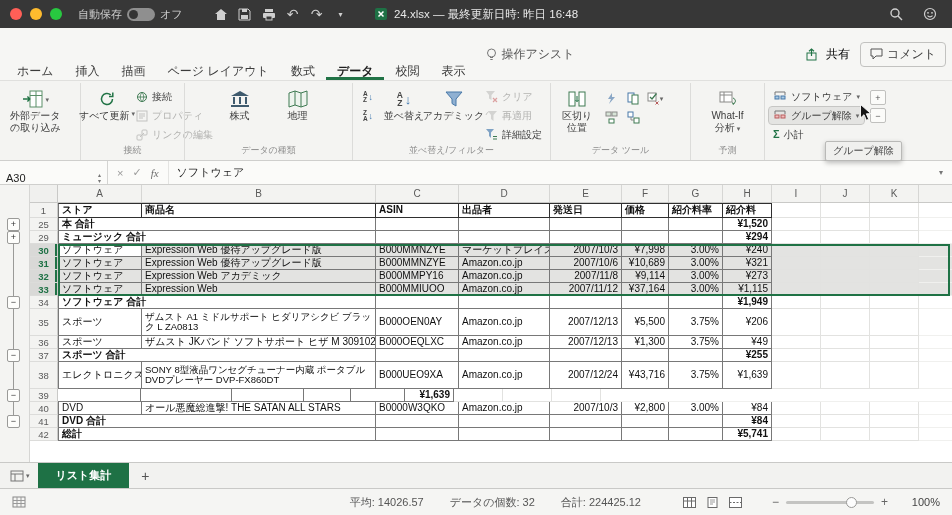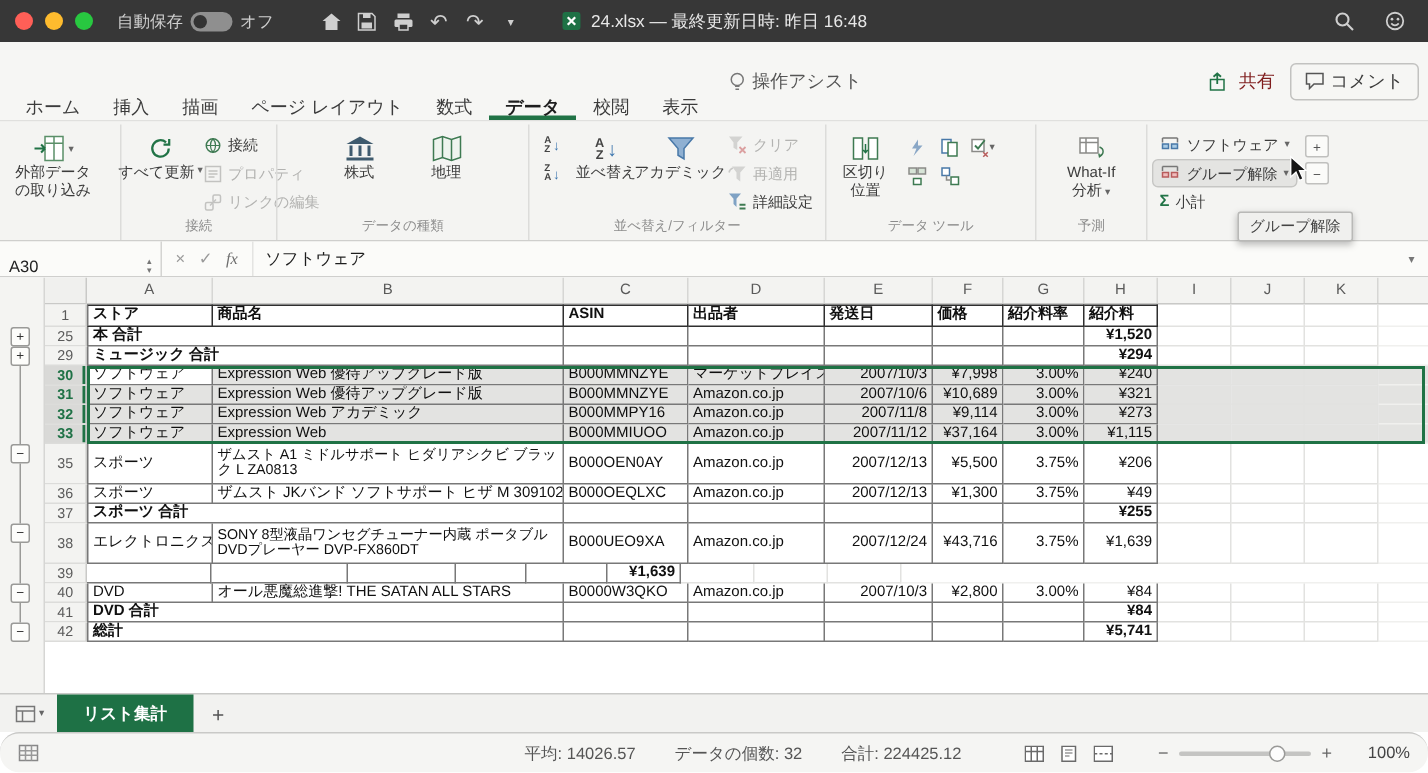--- a/index.html
+++ b/index.html
@@ -17,21 +17,21 @@
   .tb-ic{width:24px;height:20px;display:flex;align-items:center;justify-content:center;color:#cfcfcf;font-size:14px;}
   .title-center{position:absolute;left:50%;transform:translateX(-50%);display:flex;align-items:center;gap:6px;color:#e8e8e8;font-size:11.5px;white-space:nowrap;}
   .tb-right{margin-left:auto;display:flex;gap:10px;align-items:center;}
 
   
   .tabbar{flex:0 0 30px;background:#f6f6f4;display:flex;align-items:stretch;padding:0 6px;font-size:12px;color:#3c3c3c;border-bottom:1px solid #e0e0de;}
   .rtab{display:flex;align-items:center;padding:0 11px;cursor:default;white-space:nowrap;margin-top:35px;}
   .rtab.active{font-weight:bold;color:#1d1d1d;box-shadow:inset 0 -3px 0 #217346;}
   .assist{display:flex;align-items:center;gap:4px;padding:0 10px;color:#555;white-space:nowrap;}
   .tabbar-right{margin-left:auto;display:flex;align-items:center;gap:10px;}
-  .share-btn{display:flex;align-items:center;gap:8px;color:#7f1d1d;white-space:nowrap;}
+  .share-btn{display:flex;align-items:center;gap:8px;color:#000000;white-space:nowrap;}
   .comment-btn{display:flex;align-items:center;gap:4px;border:1px solid #c2c2c0;border-radius:4px;padding:3px 9px;color:#3c3c3c;white-space:nowrap;}
 
   
   .ribbon{flex:0 0 76px;background:#f4f4f2;border-bottom:1px solid #cfcfcd;display:flex;align-items:stretch;padding:2px 2px 0;}
   .rgroup{display:flex;flex-direction:column;padding:2px 4px 1px;position:relative;}
   .rgroup+.rgroup{border-left:1px solid #dcdcda;}
   .rcontent{flex:1;display:flex;align-items:flex-start;gap:3px;}
   .rlabel{text-align:center;font-size:9px;color:#8c8c8c;padding:1px 0 2px;white-space:nowrap;}
   .rbtn-big{display:flex;flex-direction:column;align-items:center;padding:3px 4px 1px;border-radius:4px;font-size:10px;color:#3c3c3c;text-align:center;line-height:1.2;min-width:44px;white-space:nowrap;}
   .rbtn-big .ic{height:22px;display:flex;align-items:center;justify-content:center;gap:2px;}
@@ -94,21 +94,21 @@
   .fillc{flex:1;border-right:none;border-bottom-color:#f0f0ee;}
   .sel-outline{position:absolute;left:28px;top:59px;width:892px;height:52px;border:2px solid #1f7245;pointer-events:none;z-index:5;}
 
   
   .sheetbar{flex:0 0 26px;background:#f2f2f0;border-top:1px solid #c9c9c7;display:flex;align-items:stretch;padding:0 4px;gap:2px;}
   .sheetnav{display:flex;align-items:center;padding:0 6px;gap:2px;color:#666;}
   .sheet-tab{display:flex;align-items:center;padding:0 18px;font-size:11px;background:#1e7145;color:#fff;font-weight:bold;}
   .add-tab{display:flex;align-items:center;padding:0 10px;font-size:14px;color:#555;}
 
   
-  .statusbar{flex:0 0 27px;background:#f5f5f3;border-top:1px solid #c9c9c7;display:flex;align-items:center;font-size:11px;color:#555;padding:0 12px;gap:16px;border-radius:13px;}
+  .statusbar{flex:0 0 27px;background:#f5f5f3;border-top:1px solid #c9c9c7;display:flex;align-items:center;font-size:11px;color:#555;padding:0 12px;gap:16px;}
   .stats{display:flex;gap:26px;margin-left:auto;white-space:nowrap;}
   .views{display:flex;gap:10px;align-items:center;margin-left:26px;}
   .zoomctl{display:flex;align-items:center;gap:7px;margin-left:14px;}
   .ztrack{width:88px;height:3px;background:#c4c4c2;border-radius:2px;position:relative;}
   .zknob{position:absolute;left:68%;top:-4px;width:11px;height:11px;border-radius:50%;background:#fdfdfd;border:1px solid #9a9a98;}
   .zpct{width:36px;text-align:right;color:#444;}
   .zsym{font-size:12px;color:#666;line-height:1;}
 </style>
 </head>
 <body>
@@ -635,20 +635,34 @@
         <div class="cl t num cE sel">2007/11/12</div>
         <div class="cl t num cF sel">¥37,164</div>
         <div class="cl t num cG sel">3.00%</div>
         <div class="cl t num cH sel">¥1,115</div>
         <div class="cl cI sel"></div>
           <div class="cl cJ sel"></div>
           <div class="cl cK sel"></div>
           <div class="cl fillc sel"></div>
       </div>
 
+      <div class="g-row r13">
+        <div class="rh">34</div>
+        <div class="cl t b lb cAB">ソフトウェア 合計</div>
+        <div class="cl t cC"></div>
+          <div class="cl t cD"></div>
+          <div class="cl t cE"></div>
+          <div class="cl t cF"></div>
+          <div class="cl t cG"></div>
+        <div class="cl t b num cH">¥1,949</div>
+        <div class="cl cI"></div>
+          <div class="cl cJ"></div>
+          <div class="cl cK"></div>
+          <div class="cl fillc"></div>
+      </div>
 
       <div class="g-row r27">
         <div class="rh">35</div>
         <div class="cl t lb cA">スポーツ</div>
         <div class="cl t cB wrap">ザムスト A1 ミドルサポート ヒダリアシクビ ブラック L ZA0813</div>
         <div class="cl t cC">B000OEN0AY</div>
         <div class="cl t cD">Amazon.co.jp</div>
         <div class="cl t num cE">2007/12/13</div>
         <div class="cl t num cF">¥5,500</div>
         <div class="cl t num cG">3.75%</div>

